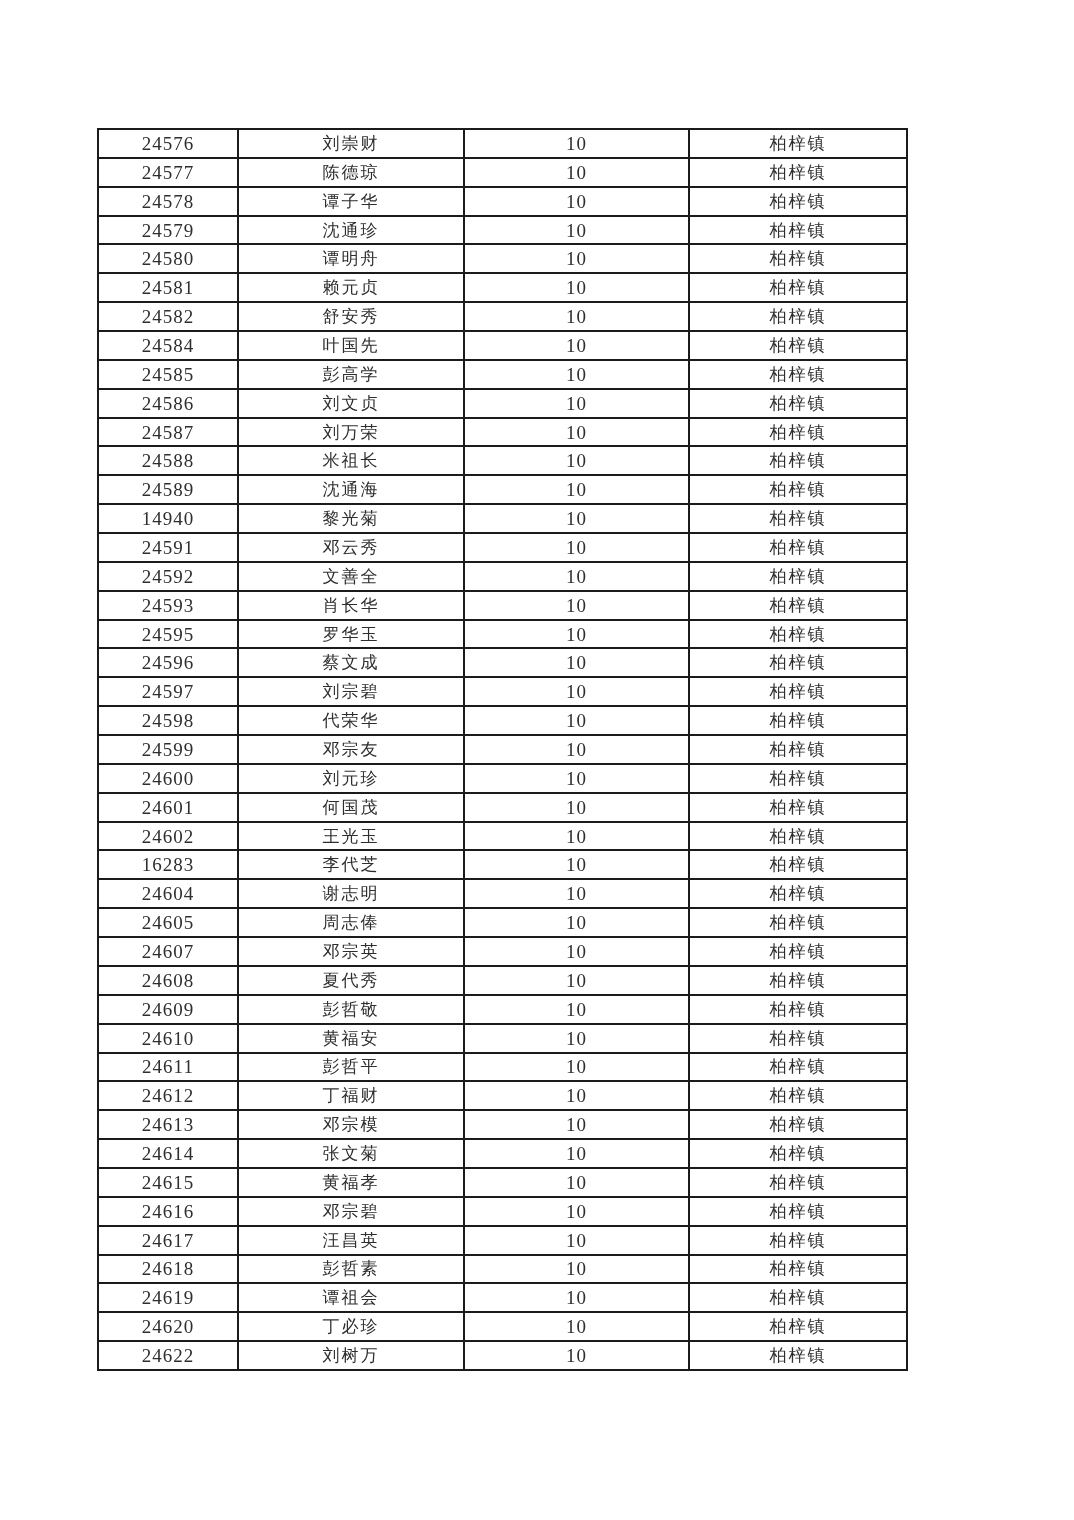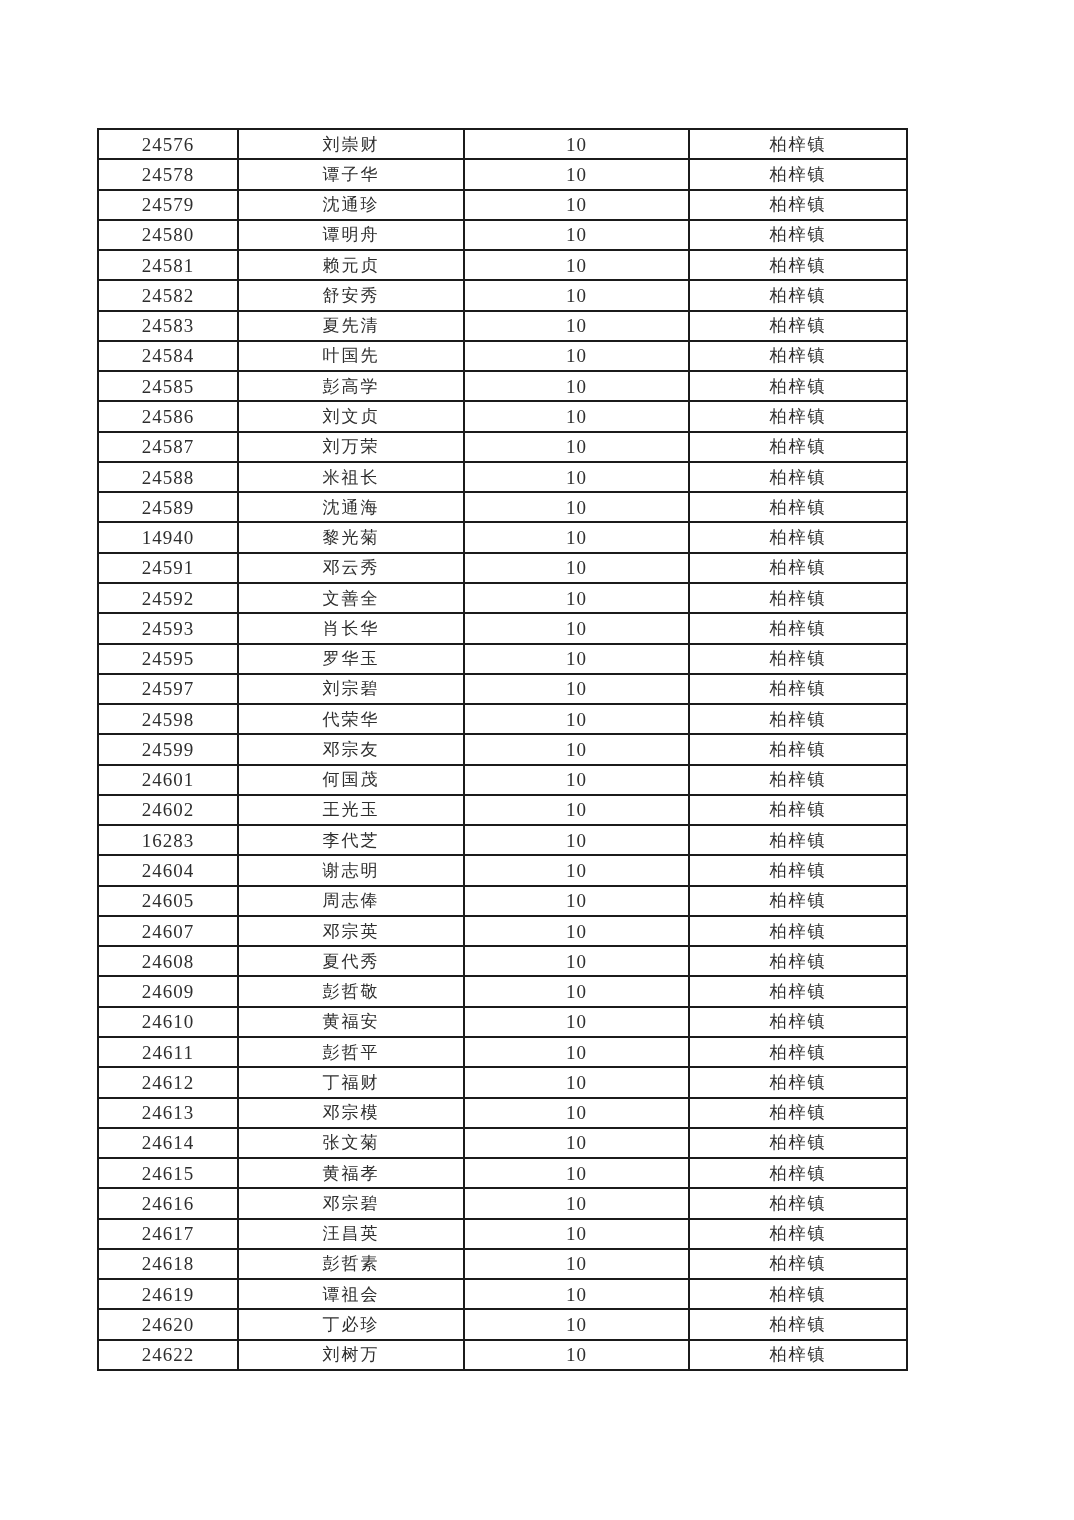--- a/index.html
+++ b/index.html
@@ -60,20 +60,26 @@
       <col style="width:218px">
     </colgroup>
     <tbody>
         <tr>
       <td class="cell-id">24576</td>
       <td class="cell-name">刘崇财</td>
       <td class="cell-value">10</td>
       <td class="cell-town">柏梓镇</td>
     </tr>
         <tr>
+      <td class="cell-id">24577</td>
+      <td class="cell-name">陈德琼</td>
+      <td class="cell-value">10</td>
+      <td class="cell-town">柏梓镇</td>
+    </tr>
+        <tr>
       <td class="cell-id">24578</td>
       <td class="cell-name">谭子华</td>
       <td class="cell-value">10</td>
       <td class="cell-town">柏梓镇</td>
     </tr>
         <tr>
       <td class="cell-id">24579</td>
       <td class="cell-name">沈通珍</td>
       <td class="cell-value">10</td>
       <td class="cell-town">柏梓镇</td>
@@ -90,26 +96,20 @@
       <td class="cell-value">10</td>
       <td class="cell-town">柏梓镇</td>
     </tr>
         <tr>
       <td class="cell-id">24582</td>
       <td class="cell-name">舒安秀</td>
       <td class="cell-value">10</td>
       <td class="cell-town">柏梓镇</td>
     </tr>
         <tr>
-      <td class="cell-id">24583</td>
-      <td class="cell-name">夏先清</td>
-      <td class="cell-value">10</td>
-      <td class="cell-town">柏梓镇</td>
-    </tr>
-        <tr>
       <td class="cell-id">24584</td>
       <td class="cell-name">叶国先</td>
       <td class="cell-value">10</td>
       <td class="cell-town">柏梓镇</td>
     </tr>
         <tr>
       <td class="cell-id">24585</td>
       <td class="cell-name">彭高学</td>
       <td class="cell-value">10</td>
       <td class="cell-town">柏梓镇</td>
@@ -162,34 +162,46 @@
       <td class="cell-value">10</td>
       <td class="cell-town">柏梓镇</td>
     </tr>
         <tr>
       <td class="cell-id">24595</td>
       <td class="cell-name">罗华玉</td>
       <td class="cell-value">10</td>
       <td class="cell-town">柏梓镇</td>
     </tr>
         <tr>
+      <td class="cell-id">24596</td>
+      <td class="cell-name">蔡文成</td>
+      <td class="cell-value">10</td>
+      <td class="cell-town">柏梓镇</td>
+    </tr>
+        <tr>
       <td class="cell-id">24597</td>
       <td class="cell-name">刘宗碧</td>
       <td class="cell-value">10</td>
       <td class="cell-town">柏梓镇</td>
     </tr>
         <tr>
       <td class="cell-id">24598</td>
       <td class="cell-name">代荣华</td>
       <td class="cell-value">10</td>
       <td class="cell-town">柏梓镇</td>
     </tr>
         <tr>
       <td class="cell-id">24599</td>
       <td class="cell-name">邓宗友</td>
+      <td class="cell-value">10</td>
+      <td class="cell-town">柏梓镇</td>
+    </tr>
+        <tr>
+      <td class="cell-id">24600</td>
+      <td class="cell-name">刘元珍</td>
       <td class="cell-value">10</td>
       <td class="cell-town">柏梓镇</td>
     </tr>
         <tr>
       <td class="cell-id">24601</td>
       <td class="cell-name">何国茂</td>
       <td class="cell-value">10</td>
       <td class="cell-town">柏梓镇</td>
     </tr>
         <tr>

